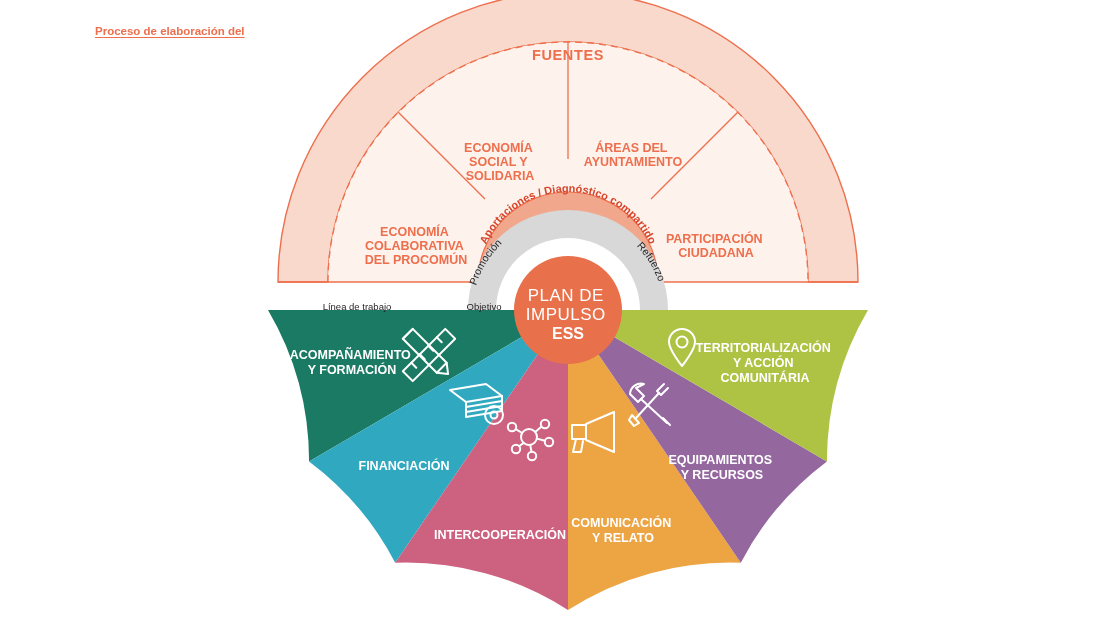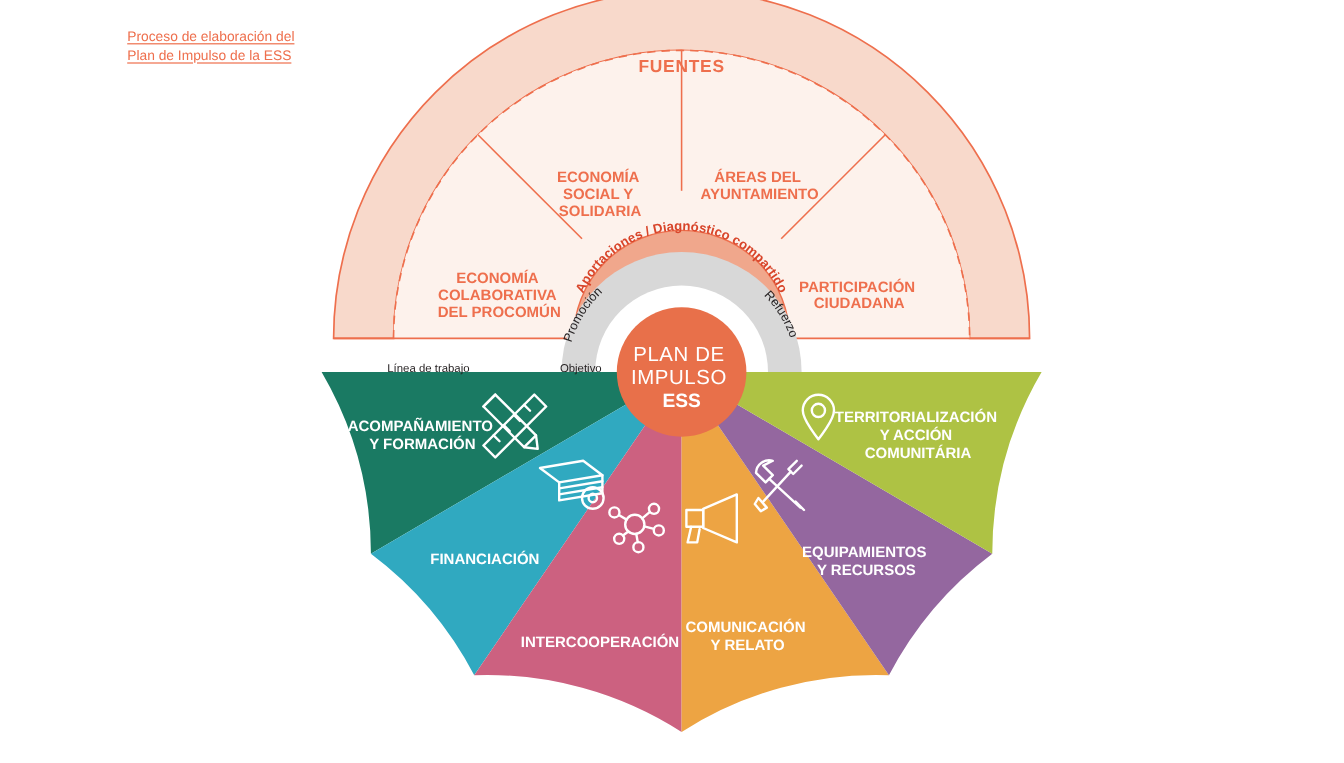--- a/index.html
+++ b/index.html
@@ -1,30 +1,29 @@
 <!DOCTYPE html>
 <html><head>
 <meta charset="utf-8">
 <style>
   html,body{margin:0;padding:0;background:#ffffff;}
   body{width:1120px;height:636px;position:relative;overflow:hidden;
        font-family:"Liberation Sans","DejaVu Sans",sans-serif;}
-  #title{position:absolute;left:106px;top:24px;width:190px;
-         font-size:11.5px;font-weight:normal;line-height:15.5px;
+  #title{position:absolute;left:95px;top:24px;width:190px;
+         font-size:11.5px;font-weight:bold;line-height:15.5px;
          color:#EE6F4D;}
   #title span{display:block;text-decoration:underline;text-underline-offset:2px;}
   #stage{position:absolute;left:0;top:0;width:1120px;height:636px;}
   .smalllab{font-size:9.5px;fill:#231f20;font-weight:normal;}
 </style>
 </head>
 <body>
 
 <div id="title">
   <span>Proceso de elaboración del </span>
-  <span>Plan de Impulso de la ESS </span>
 </div>
 
 <svg id="stage" viewBox="0 0 1120 636">
   <defs>
     <path id="arcRingUpper" d="M 478,282 A 90,90 0 0 1 658,282"></path>
     <path id="arcPromocion" d="M 472,312 A 96,96 0 0 1 524,228"></path>
     <path id="arcRefuerzo" d="M 612,228 A 96,96 0 0 1 664,312"></path>
   </defs>
 
   <g>

